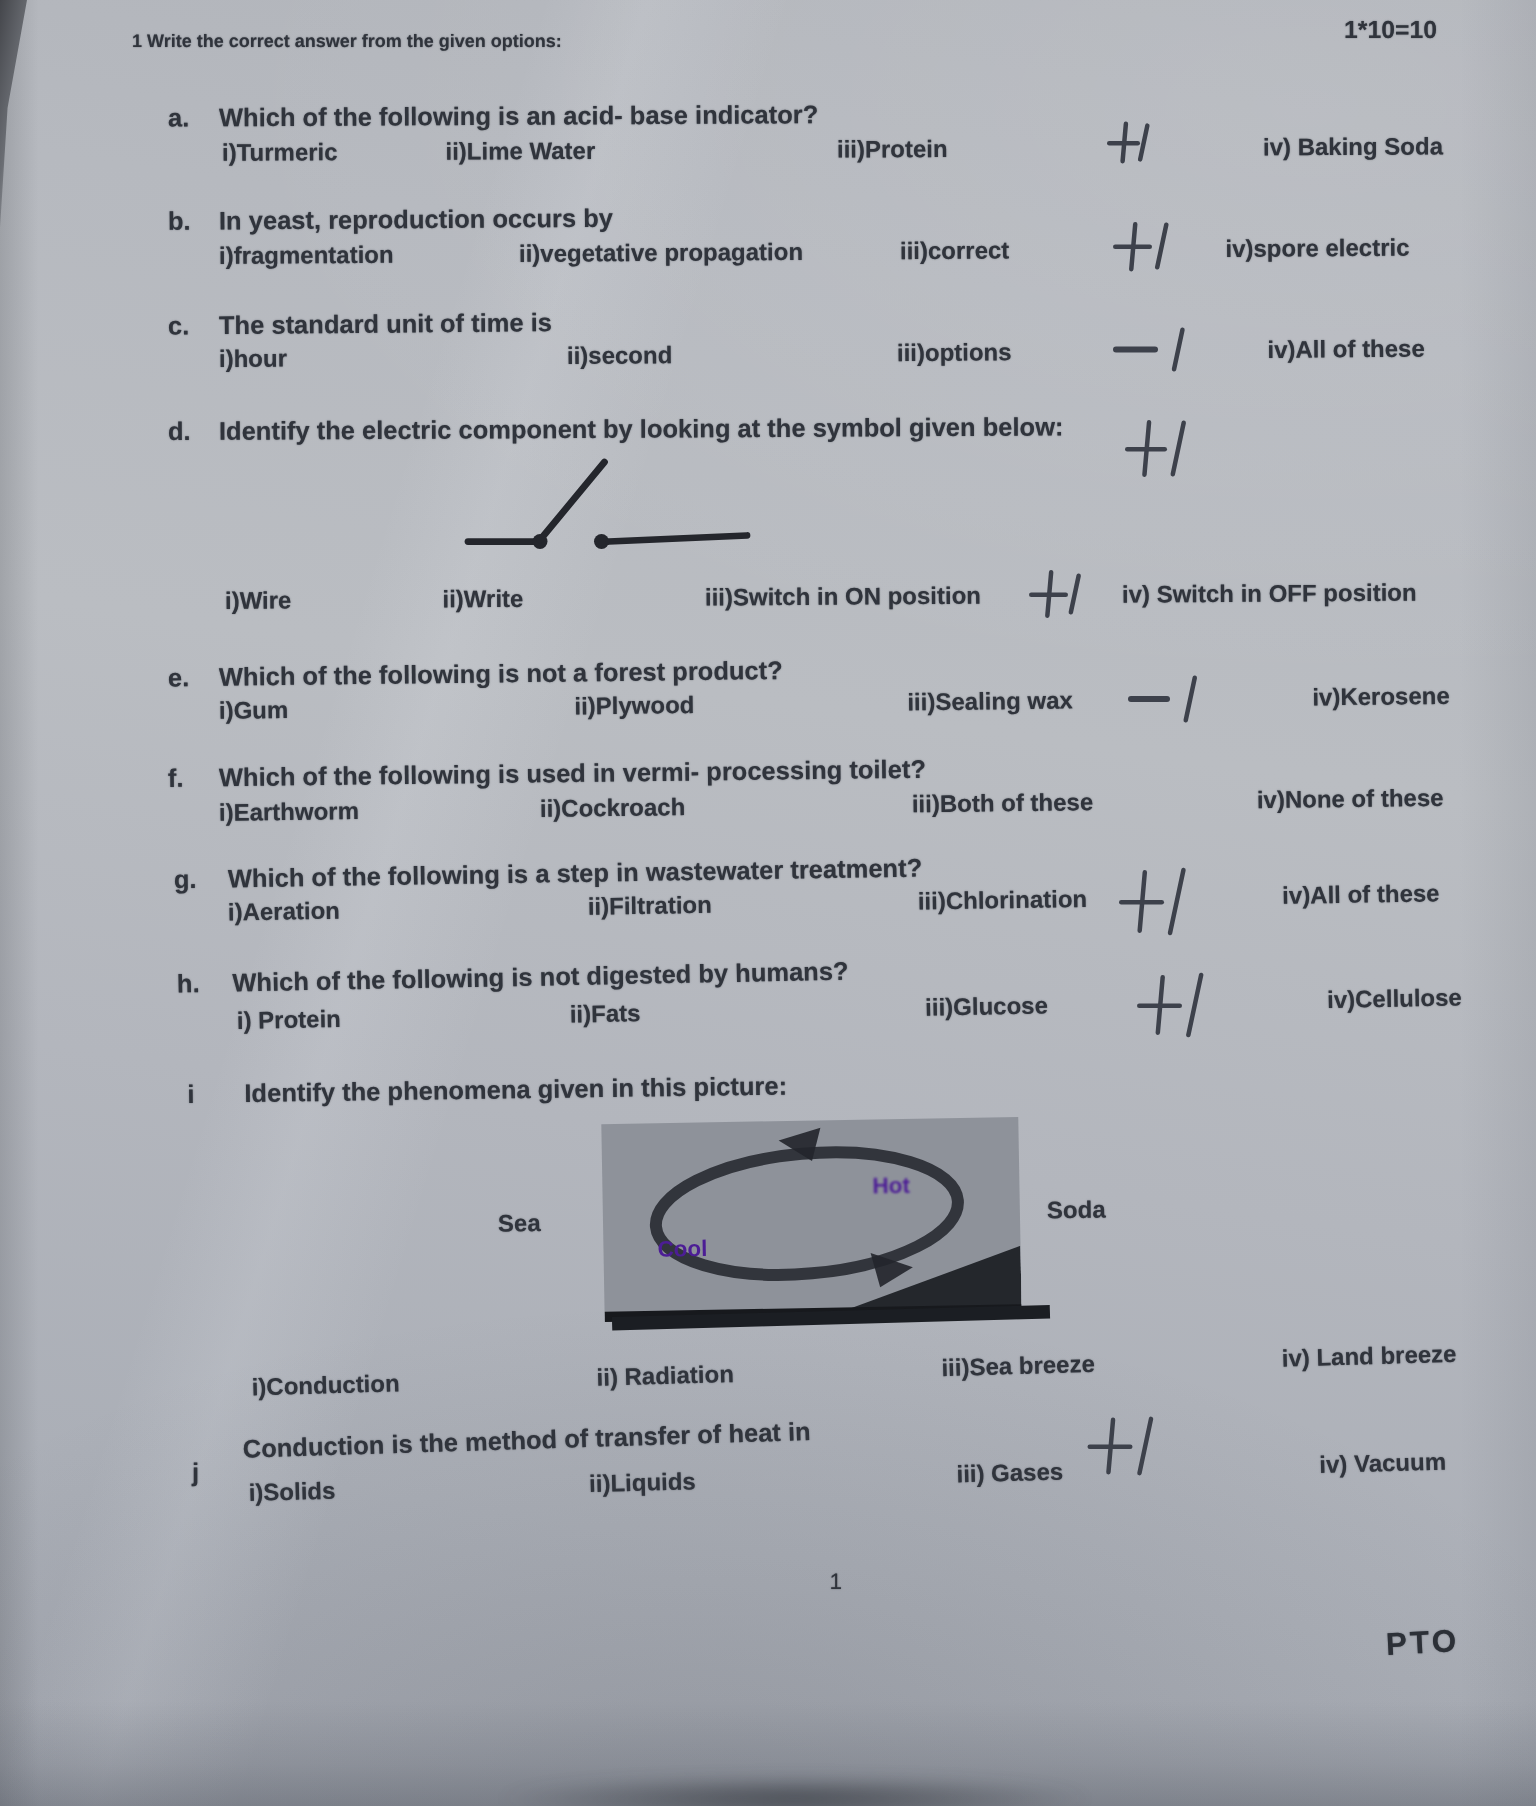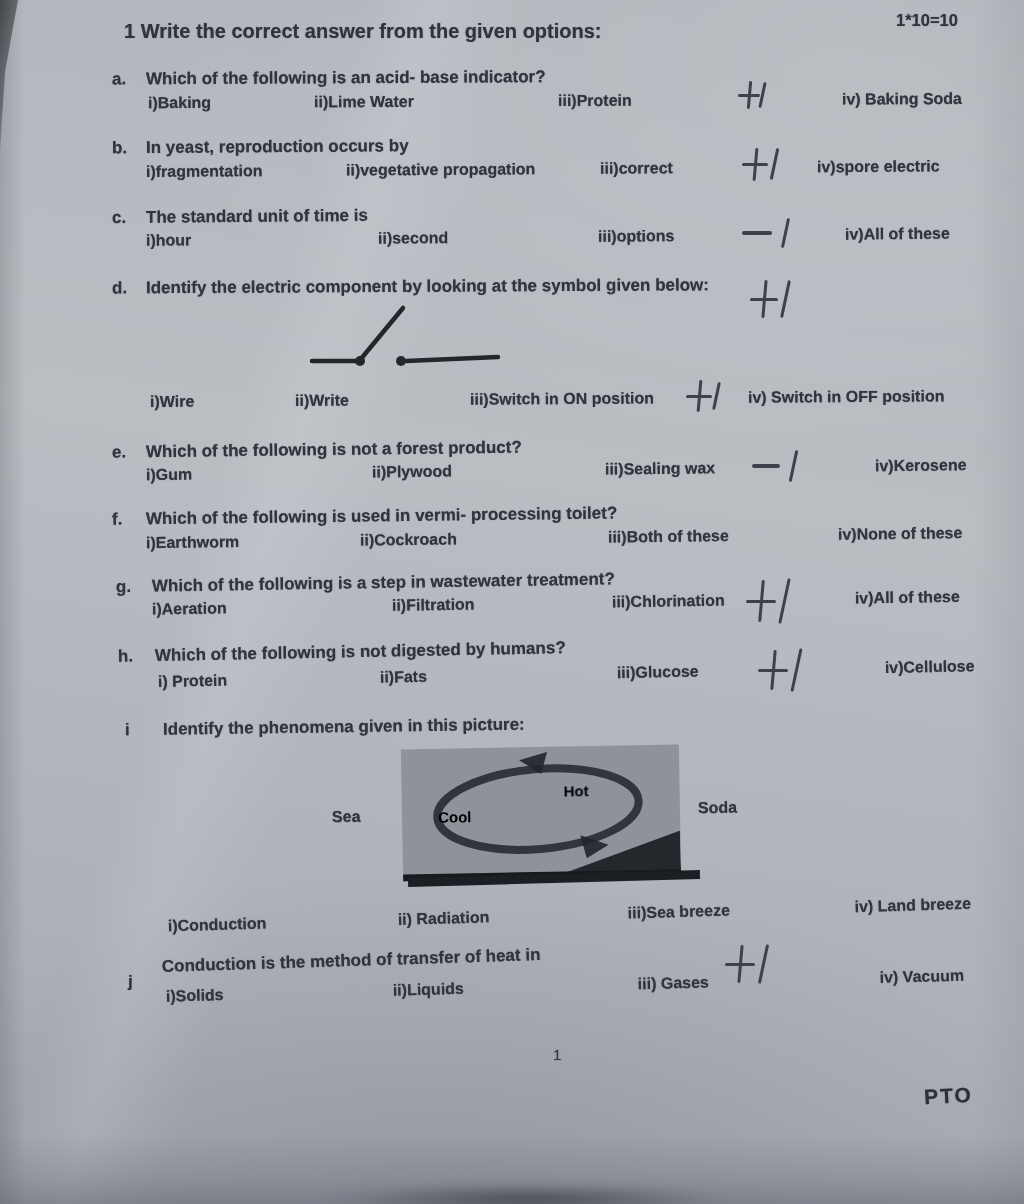--- a/index.html
+++ b/index.html
@@ -23,21 +23,21 @@
   .bsmudge{position:absolute;left:330px;top:1184px;width:400px;height:30px;
     background:radial-gradient(ellipse at center,rgba(38,41,47,.6),transparent 70%);filter:blur(5px);}
 
   .txt{position:absolute;white-space:nowrap;color:#30343c;font-weight:700;
        text-shadow:0 0 1px rgba(48,52,60,.65);}
   .q{position:absolute;left:0;width:100%;height:24px;transform-origin:left center;}
   .ql{position:absolute;font-size:17px;}
   .qt{position:absolute;font-size:17px;}
   .opts{position:absolute;left:0;width:100%;height:24px;transform-origin:left center;}
   .opt{position:absolute;font-size:16px;}
-  .hdr{font-size:20px;margin-left:36px;}
+  .hdr{font-size:12px;}
 
   .mk{position:absolute;display:flex;align-items:center;color:#3d414b;
       filter:blur(.3px);transform-origin:left center;}
   .mplus{position:relative;display:inline-block;width:var(--pw,22px);height:var(--ph,26px);}
   .mplus::before{content:"";position:absolute;left:50%;top:-3px;bottom:-3px;width:3px;
       margin-left:-1.5px;background:currentColor;border-radius:2px;transform:rotate(5deg);}
   .mplus::after{content:"";position:absolute;top:50%;left:-2px;right:-2px;height:3px;
       margin-top:-1.5px;background:currentColor;border-radius:2px;}
   .mminus{display:inline-block;width:var(--mw,28px);height:3.5px;background:currentColor;border-radius:2px;}
   .mbar{display:inline-block;width:3px;height:var(--bh,30px);background:currentColor;
@@ -70,22 +70,22 @@
     <div id="content">
 
       <span class="txt hdr" style="left:88px;top:20px">1 Write the correct answer from the given options:</span>
       <span class="txt" style="left:896px;top:11px;font-size:16.5px">1*10=10</span>
 
       <div class="q" style="top:70px;transform:rotate(-0.3deg)">
         <span class="txt ql" style="left:112px">a.</span>
         <span class="txt qt" style="left:146px">Which of the following is an acid- base indicator?</span>
       </div>
       <div class="opts" style="top:95px;transform:rotate(-0.3deg)">
-        <span class="txt opt" style="left:148px">i)Baking</span>
-        <span class="txt opt" style="left:314px">ii)Lime Water</span>
+        <span class="txt opt" style="left:148px">i)Turmeric</span>
+        <span class="txt opt" style="left:297px">ii)Lime Water</span>
         <span class="txt opt" style="left:558px">iii)Protein</span>
         <span class="txt opt" style="left:842px">iv) Baking Soda</span>
       </div>
       <span class="mk" style="left:740px;top:82px;--pw:18px;--ph:22px;--bh:26px;--bg:3px">
           <i class="mplus"></i>
           <i class="mbar"></i>
         </span>
 
       <div class="q" style="top:139px;transform:rotate(-0.4deg)">
         <span class="txt ql" style="left:112px">b.</span>
@@ -146,21 +146,21 @@
           <i class="mplus"></i>
           <i class="mbar"></i>
         </span>
 
       <div class="q" style="top:444px;transform:rotate(-0.7deg)">
         <span class="txt ql" style="left:112px">e.</span>
         <span class="txt qt" style="left:146px">Which of the following is not a forest product?</span>
       </div>
       <div class="opts" style="top:468px;transform:rotate(-0.7deg)">
         <span class="txt opt" style="left:146px">i)Gum</span>
-        <span class="txt opt" style="left:372px">ii)Plywood</span>
+        <span class="txt opt" style="left:383px">ii)Plywood</span>
         <span class="txt opt" style="left:605px">iii)Sealing wax</span>
         <span class="txt opt" style="left:875px">iv)Kerosene</span>
       </div>
       <span class="mk" style="left:752px;top:450px;--mw:28px;--bh:32px;--bg:12px">
           <i class="mminus"></i>
           <i class="mbar"></i>
         </span>
 
       <div class="q" style="top:511px;transform:rotate(-0.7deg)">
         <span class="txt ql" style="left:112px">f.</span>
@@ -210,22 +210,22 @@
 
       <span class="txt" style="left:332px;top:808px;font-size:16px;transform:rotate(-1deg)">Sea</span>
       <span class="txt" style="left:698px;top:799px;font-size:16px;transform:rotate(-1deg)">Soda</span>
 
       <div class="photo">
         <svg width="278" height="132" viewBox="0 0 278 132" style="position:absolute;left:0;top:0">
           <ellipse cx="136" cy="62" rx="101" ry="40" fill="none" stroke="#22252b" stroke-width="8" opacity="0.85" transform="rotate(-4 136 62)"></ellipse>
           <polygon points="118,13 146,5 140,27" fill="#22252b" opacity="0.9"></polygon>
           <polygon points="206,99 178,89 184,112" fill="#22252b" opacity="0.9"></polygon>
         </svg>
-        <span class="lbl" style="left:36px;top:60px;color:#000000">Cool</span>
-        <span class="lbl" style="left:162px;top:36px;color:#000000;filter:blur(.6px)">Hot</span>
+        <span class="lbl" style="left:36px;top:76px;color:#4c1d95">Cool</span>
+        <span class="lbl" style="left:180px;top:36px;color:#4c1d95;filter:blur(.6px)">Hot</span>
         <div class="wedge"></div>
         <div class="strip"></div>
       </div>
       <div class="strip2"></div>
 
       <div class="opts" style="top:922px;transform:rotate(-1.6deg)">
         <span class="txt opt" style="left:168px">i)Conduction</span>
         <span class="txt opt" style="left:398px">ii) Radiation</span>
         <span class="txt opt" style="left:628px">iii)Sea breeze</span>
         <span class="txt opt" style="left:855px">iv) Land breeze</span>

